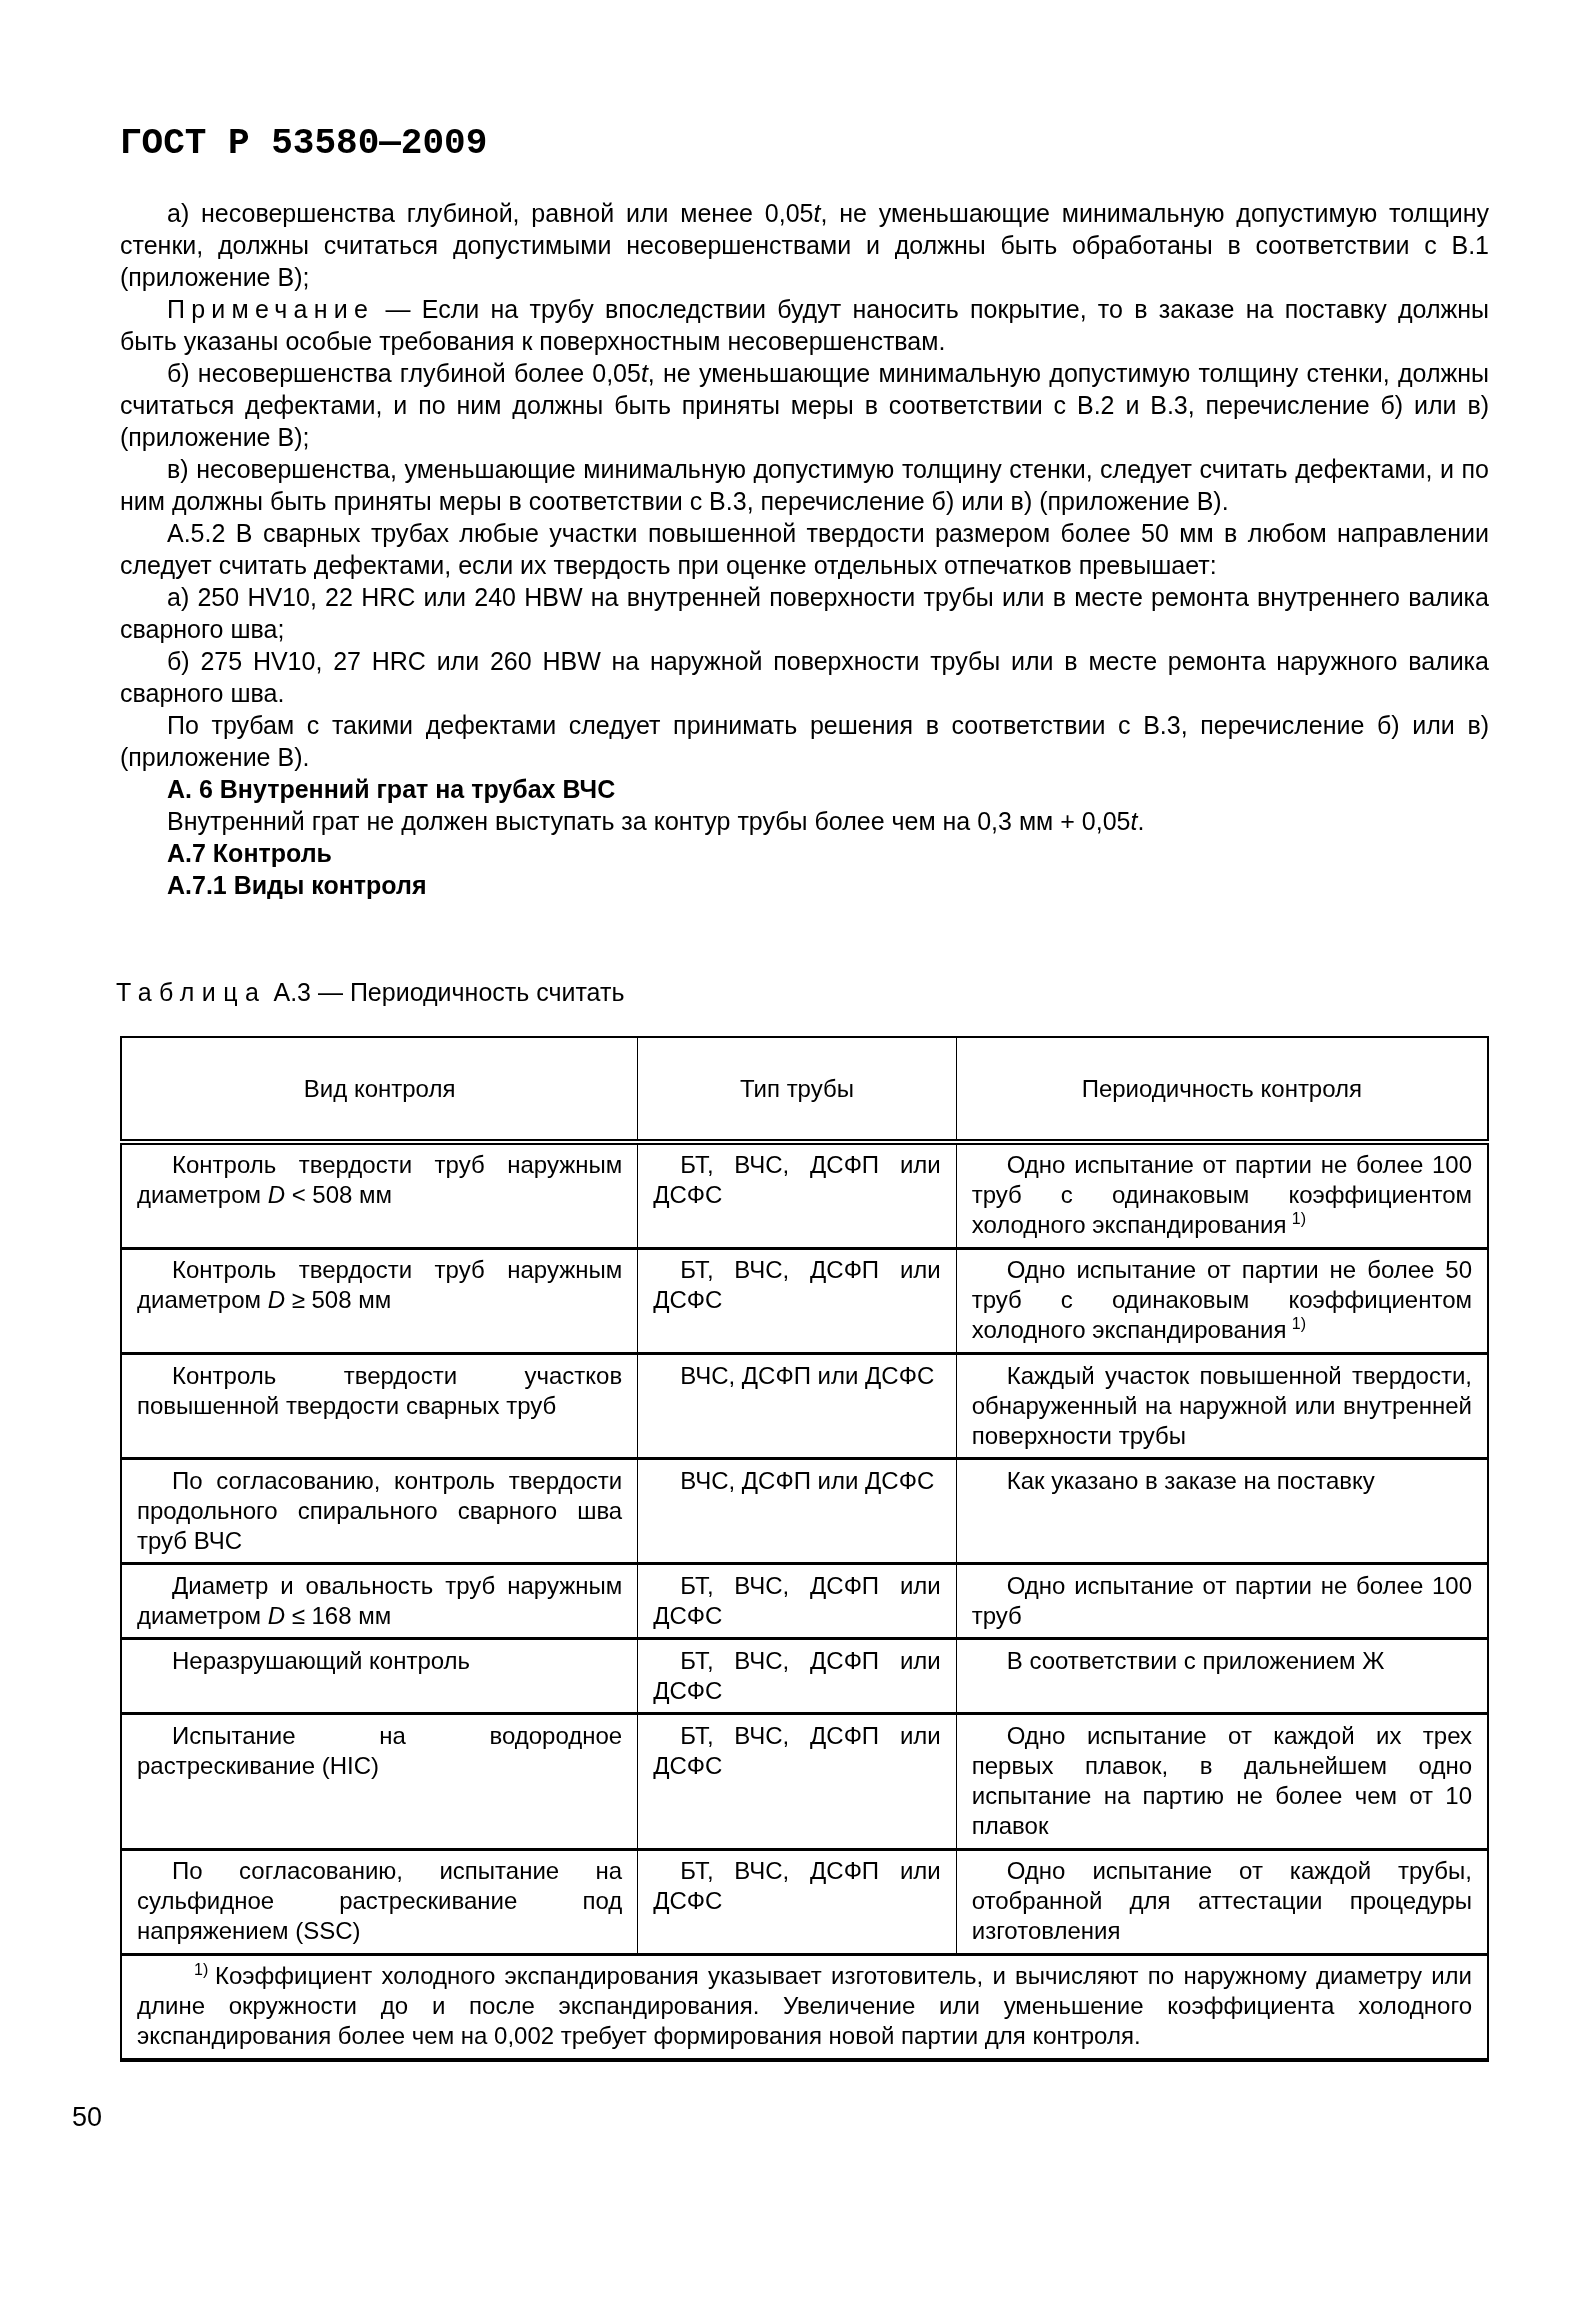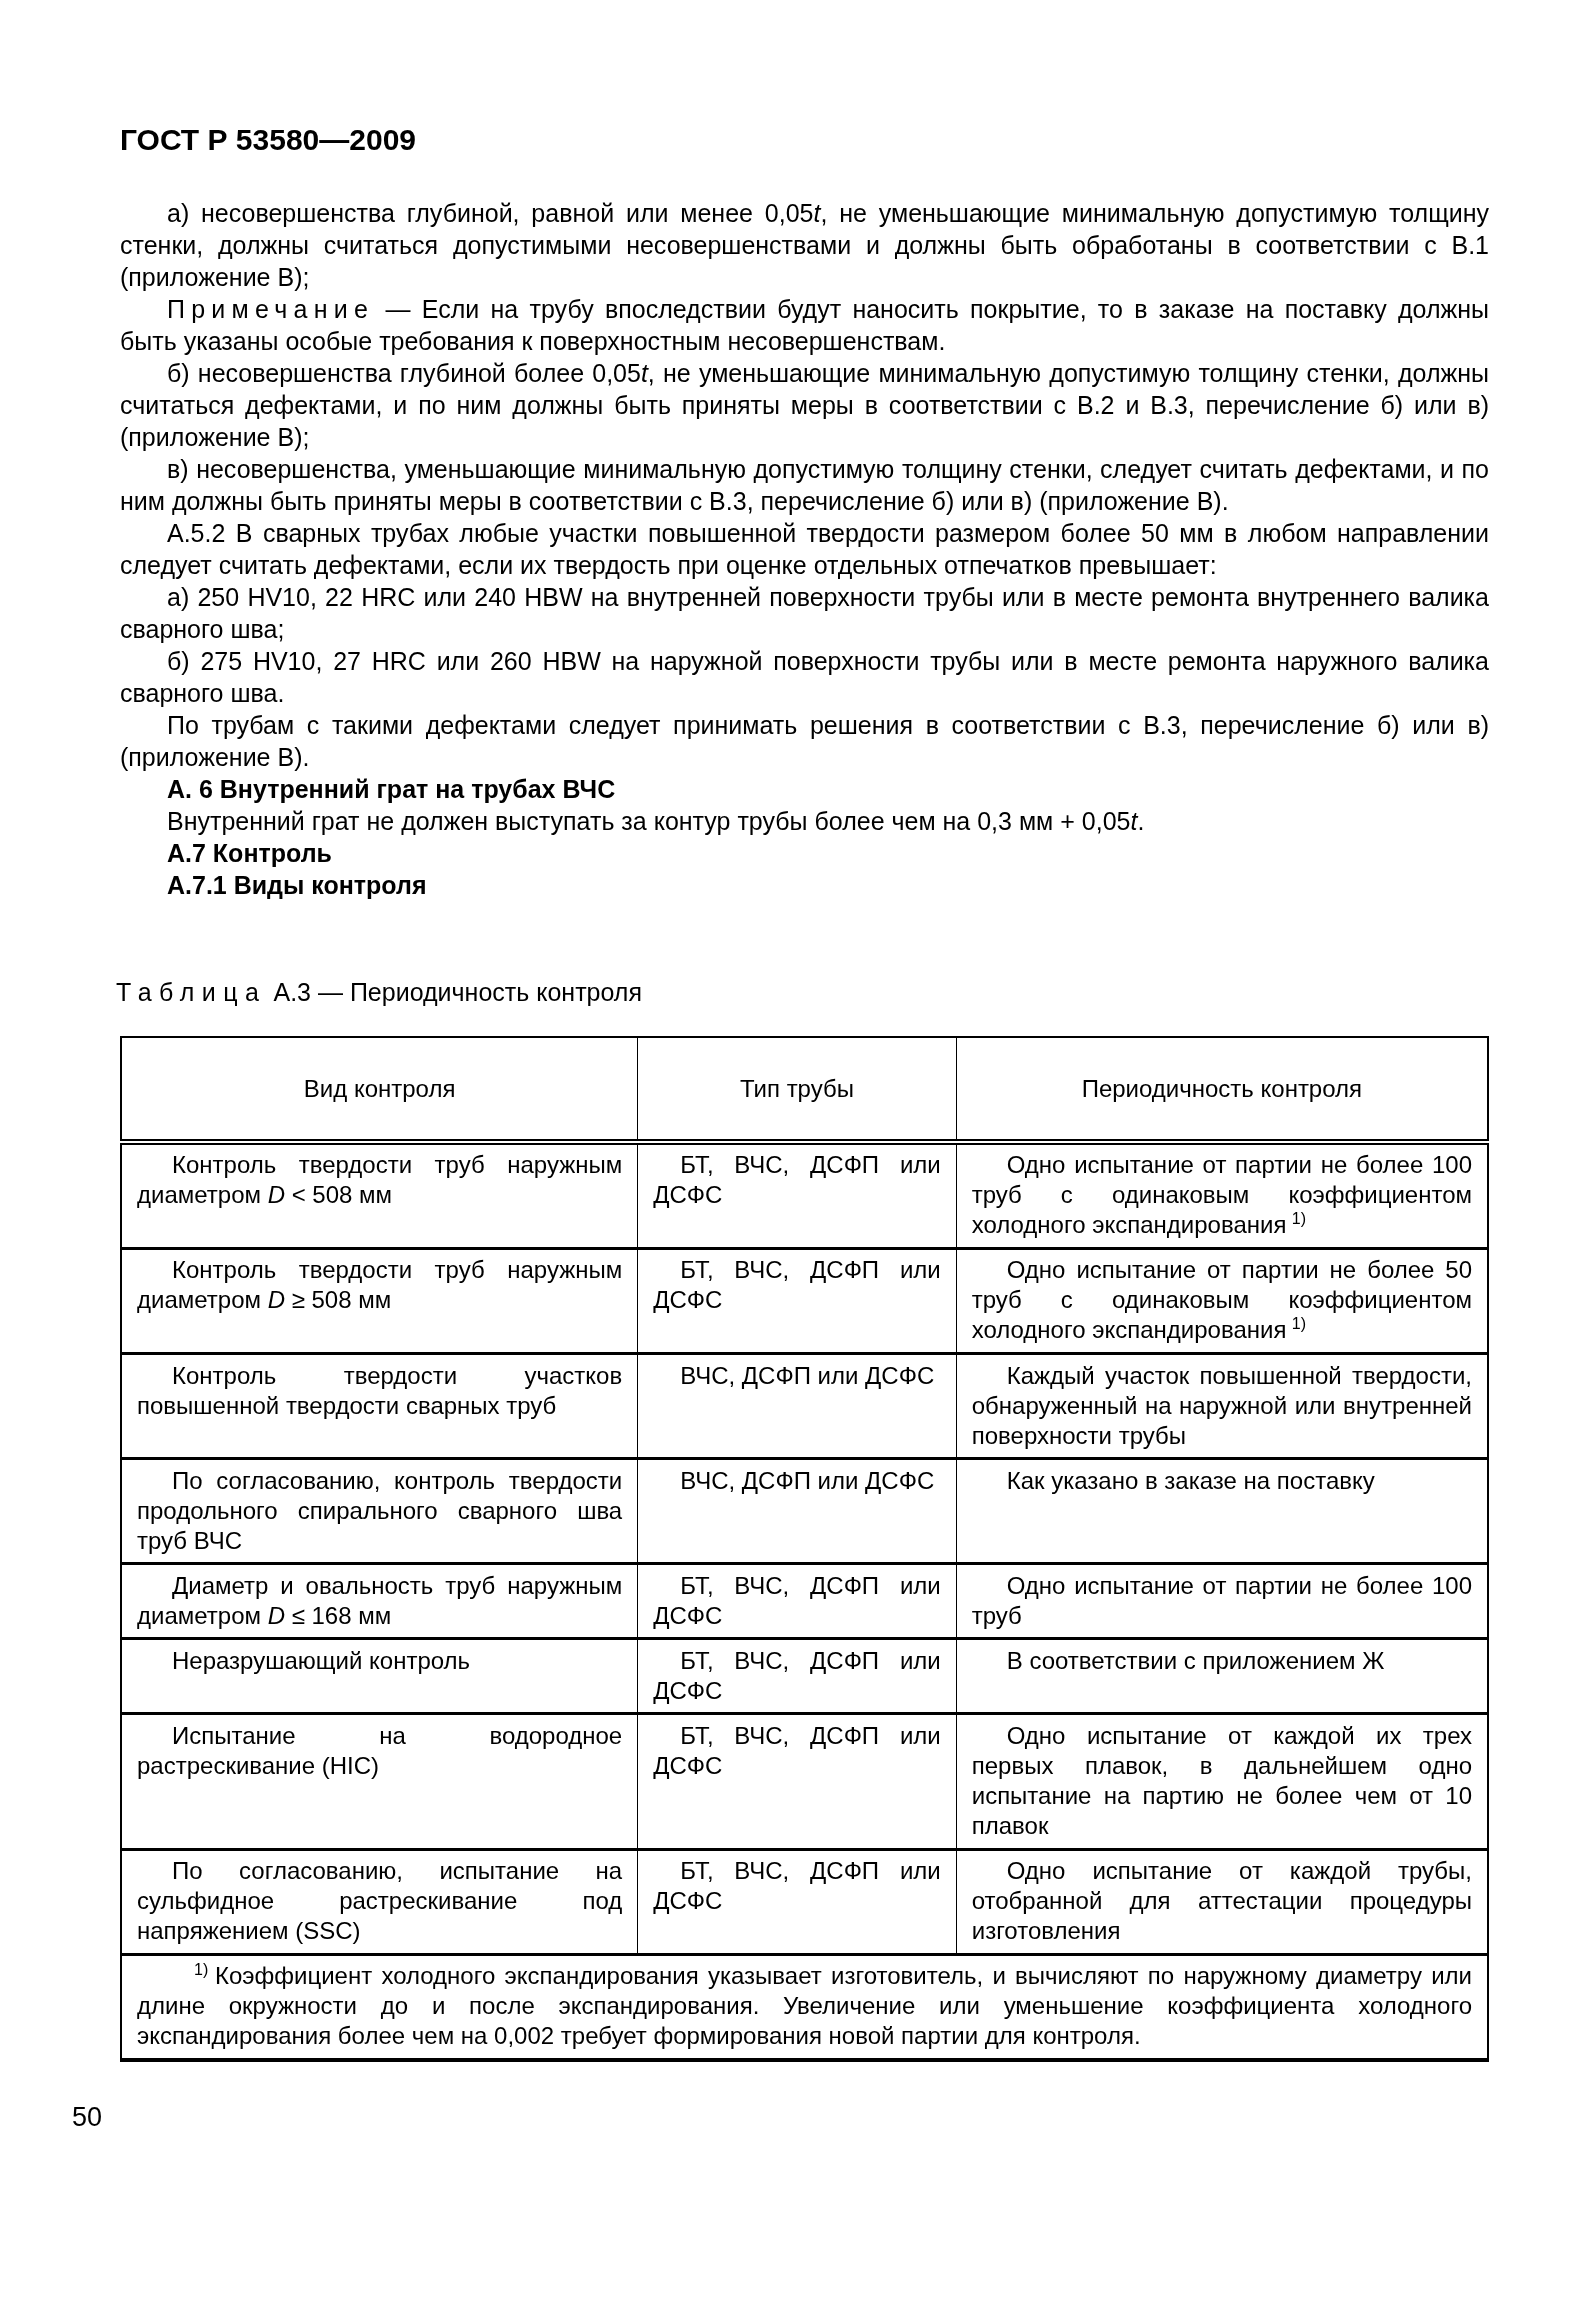--- a/index.html
+++ b/index.html
@@ -9,23 +9,24 @@
     height: 2307px;
     background: #ffffff;
     color: #000000;
     font-family: "Liberation Sans", sans-serif;
     overflow: hidden;
   }
   .doc-header {
     position: absolute;
     left: 120px;
     top: 123px;
-    font-size: 30px;
+    font-size: 36px;
     font-weight: bold;
     white-space: nowrap;
+    font-family: Liberation Mono, monospace;
   }
   .content {
     position: absolute;
     left: 120px;
     top: 197px;
     width: 1369px;
     font-size: 25px;
     line-height: 32px;
   }
   .content p { margin: 0; text-align: justify; text-indent: 47px; }
@@ -107,21 +108,21 @@
     <p>б) 275 HV10, 27 HRC или 260 HBW на наружной поверхности трубы или в месте ремонта наружного валика сварного шва.</p>
     <p>По трубам с такими дефектами следует принимать решения в соответствии с В.3, перечисление б) или в) (приложение В).</p>
     <p class="heading">А. 6 Внутренний грат на трубах ВЧС</p>
     <p><span>Внутренний грат не должен выступать за контур трубы более чем на 0,3 мм + 0,05</span><i>t</i><span>.</span></p>
     <p class="heading">А.7 Контроль</p>
     <p class="heading">А.7.1 Виды контроля</p>
   </div>
 
   <div class="caption">
     <span class="spaced-wide">Таблица</span>
-    <span>А.3 — Периодичность контроля</span>
+    <span>А.3 — Периодичность считать</span>
   </div>
 
   <table class="a3">
     <colgroup>
       <col style="width:37.8%">
       <col style="width:23.3%">
       <col style="width:38.9%">
     </colgroup>
     <thead>
       <tr>

